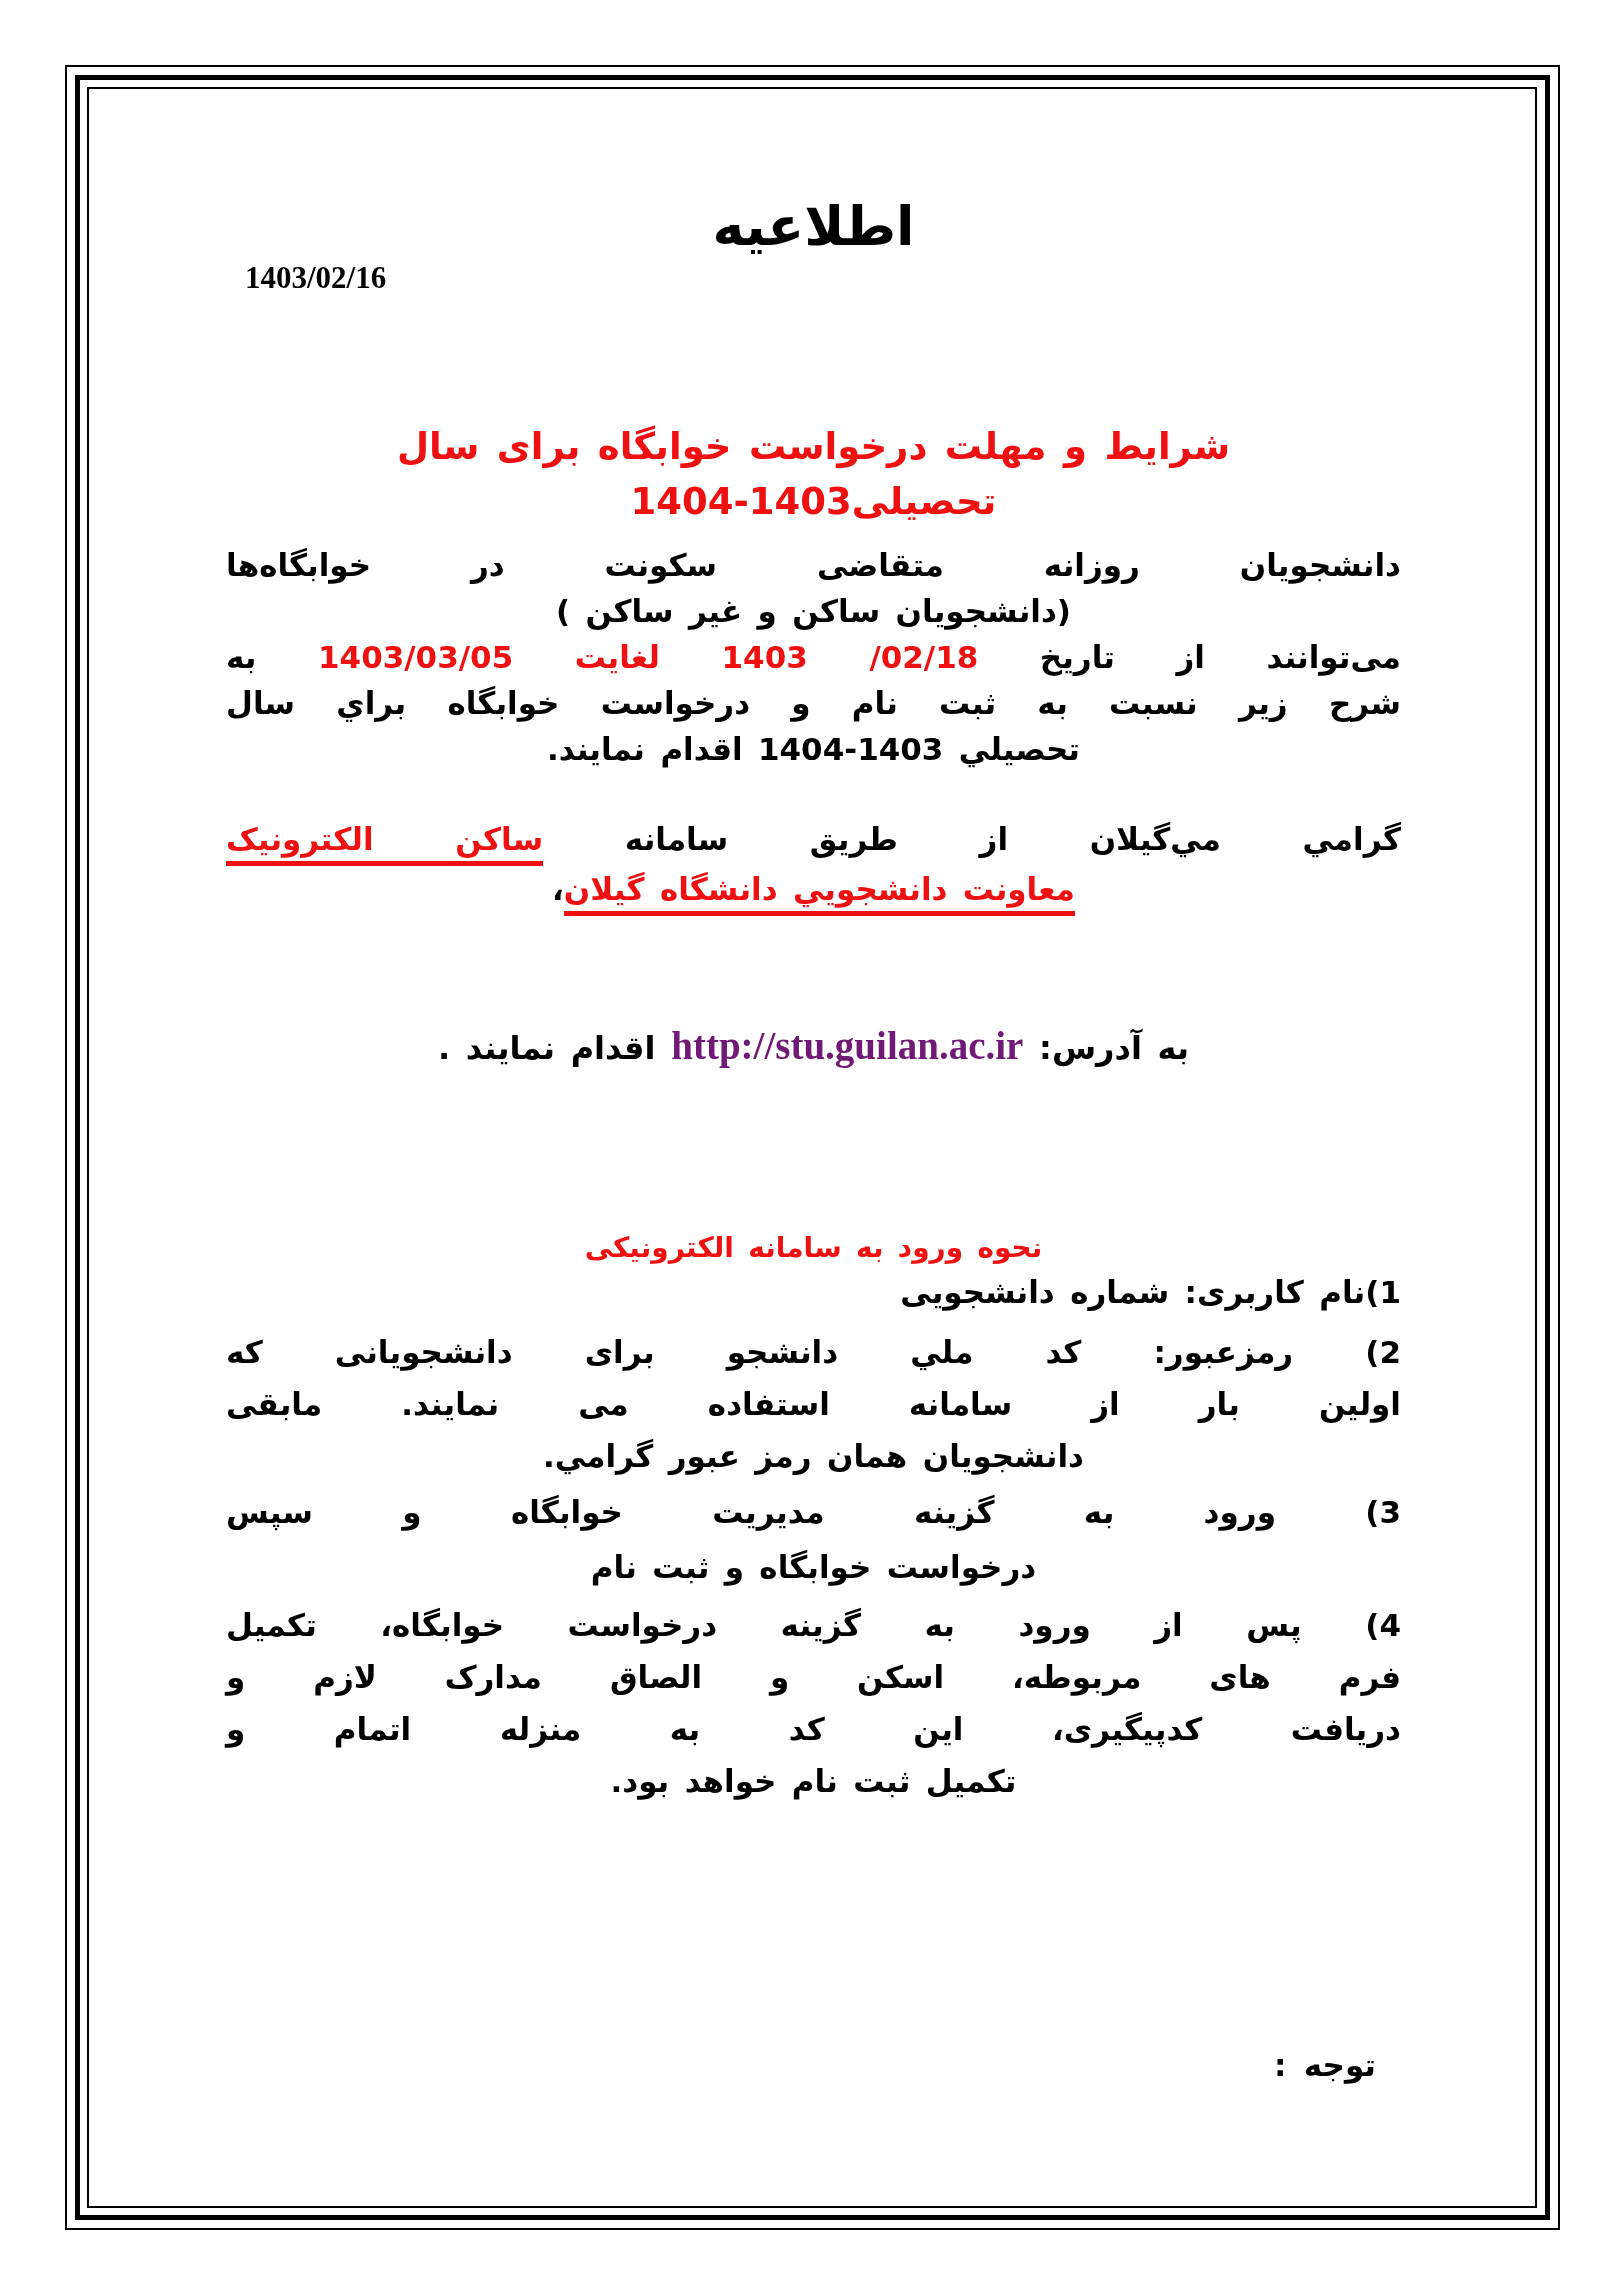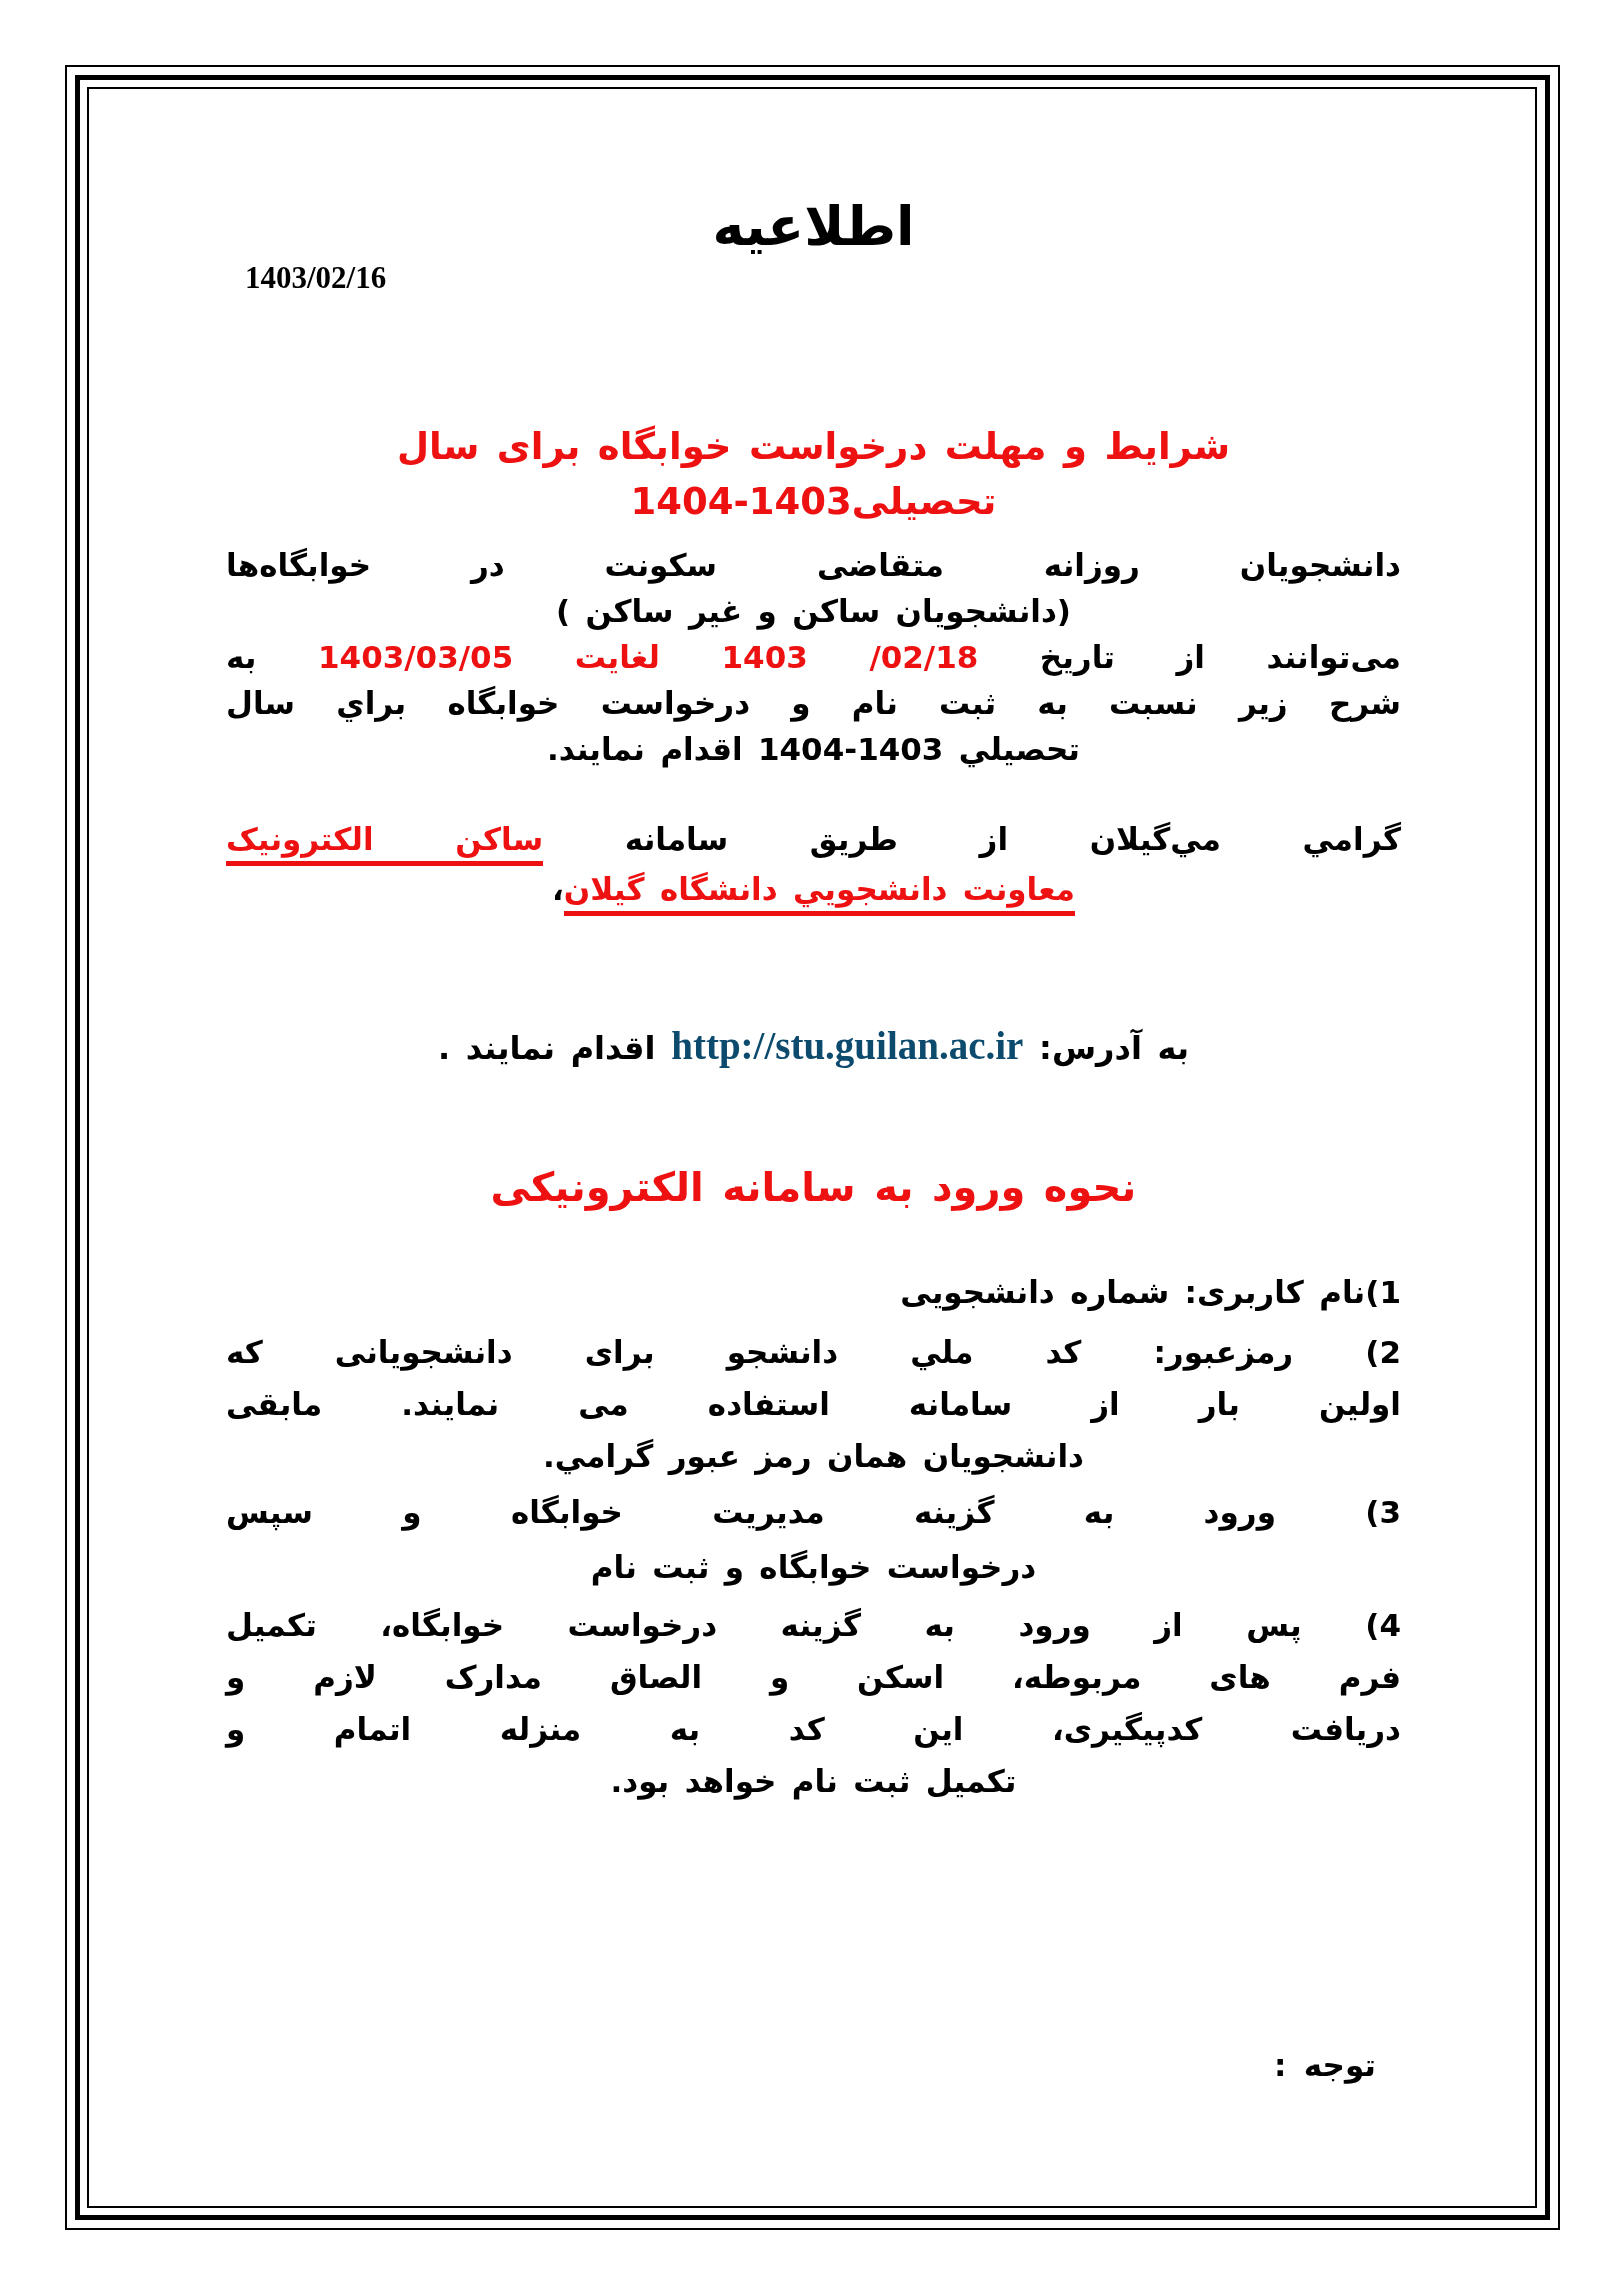--- a/index.html
+++ b/index.html
@@ -26,28 +26,28 @@
   .sec{direction:rtl;}
   .line{word-spacing:4.6px;}
   .line.full{text-align:justify;text-align-last:justify;text-justify:inter-word;}
   .line.center{text-align:center;}
   .line.right{text-align:right;}
 
   .seg-red{color:#EE1111;}
   .seg-underline{border-bottom:5.9px solid #EE1111;padding-bottom:3.9px;}
   .seg-url{
     font-family:"Liberation Serif","DejaVu Serif",serif;
-    color:#0c4a6e;font-size:39px;font-weight:bold;
+    color:#701a75;font-size:39px;font-weight:bold;
   }
 
   .sec-red-title{top:387px;font-size:37px;line-height:55px;margin-top:32px;}
   .sec-intro{top:542px;font-size:31px;line-height:46px;}
   .sec-registration{top:814px;font-size:31px;line-height:50px;}
   .sec-address{top:1013px;font-size:32px;line-height:65px;}
-  .sec-login-heading{top:1160px;font-size:40px;line-height:55px;}
+  .sec-login-heading{top:1220px;font-size:28px;line-height:55px;}
   .sec-step1{top:1269px;font-size:31px;line-height:47px;}
   .sec-step2{top:1326px;font-size:31px;line-height:52px;}
   .sec-step3{top:1485px;font-size:31px;line-height:55px;}
   .sec-step4{top:1599px;font-size:31px;line-height:52px;}
 
   .doc-note{
     position:absolute;right:247px;top:2047px;direction:rtl;
     font-size:31px;word-spacing:6.5px;
   }
 </style>

